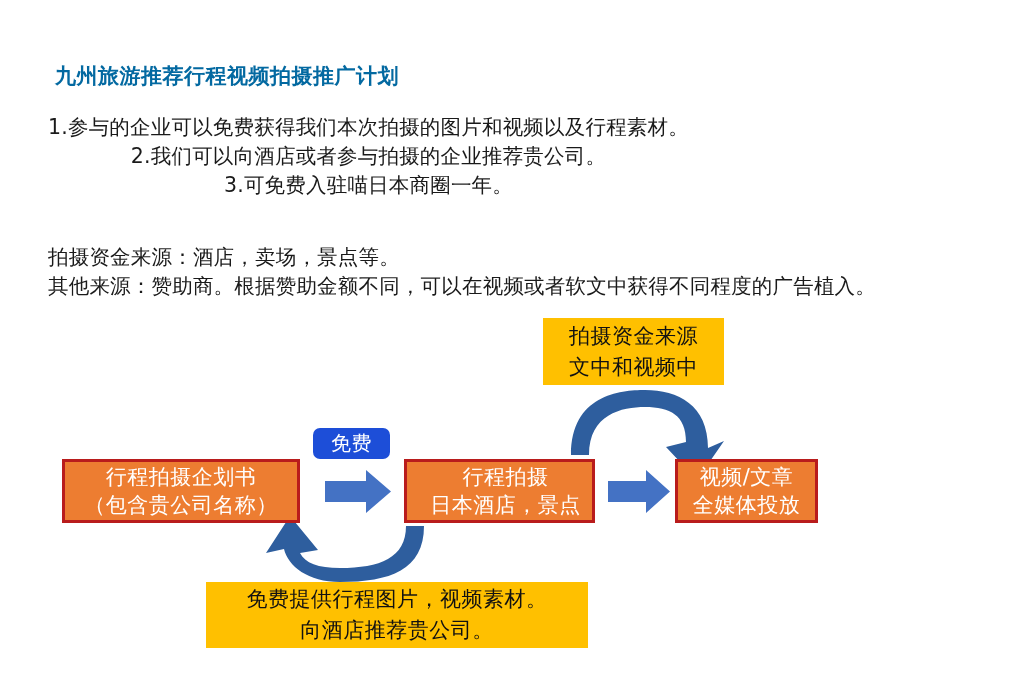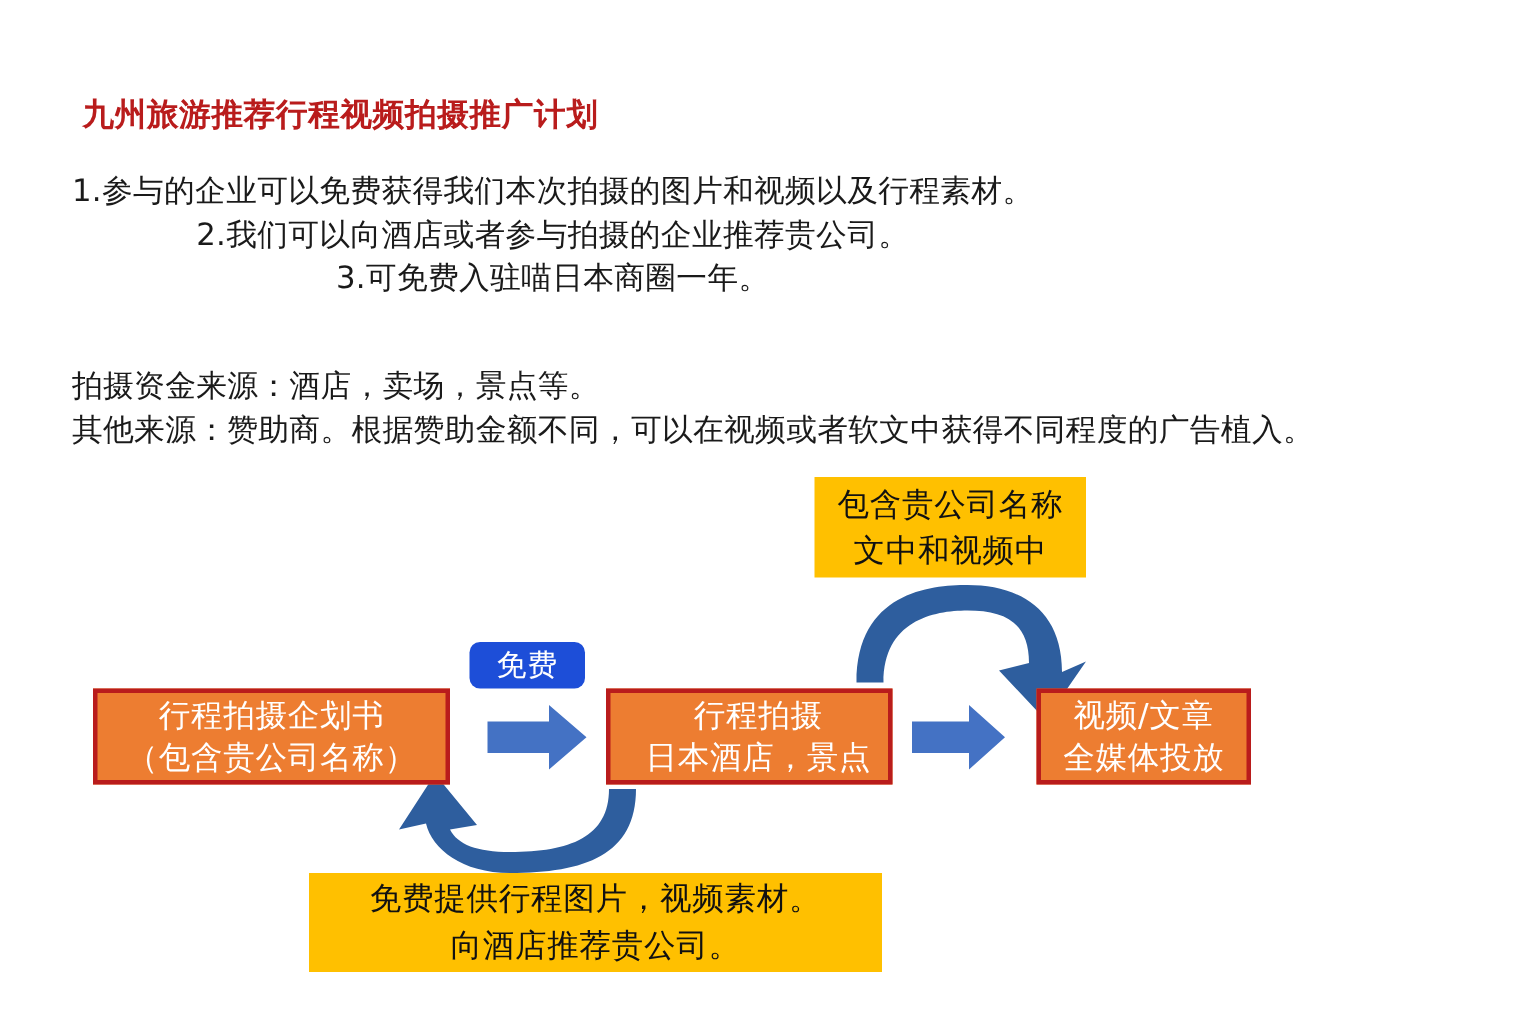--- a/index.html
+++ b/index.html
@@ -16,21 +16,21 @@
     color: #000000;
   }
 
   
   #slide-title {
     position: absolute;
     left: 55px;
     top: 62px;
     font-size: 21px;
     font-weight: bold;
-    color: #b91c1c;
+    color: #0369a1;
     letter-spacing: 0.5px;
     white-space: nowrap;
   }
   .body-line {
     position: absolute;
     font-size: 20.5px;
     line-height: 29px;
     color: #1a1a1a;
     white-space: nowrap;
     letter-spacing: 0.2px;
@@ -112,21 +112,21 @@
     align-items: center;
     justify-content: center;
     font-size: 20px;
     letter-spacing: 0.5px;
     white-space: nowrap;
   }
 
   
   #box-plan      { left: 62px;  top: 459px; width: 238px; height: 64px; }
   #box-shoot     { left: 404px; top: 459px; width: 191px; height: 64px; padding-left: 12px; }
-  #box-publish   { left: 675px; top: 459px; width: 143px; height: 64px; margin-left: 16px; }
+  #box-publish   { left: 675px; top: 459px; width: 143px; height: 64px; }
 
   #note-top      { left: 543px; top: 318px; width: 181px; height: 67px; }
   #note-bottom   { left: 206px; top: 582px; width: 382px; height: 66px; }
 
   #pill-free     { left: 313px; top: 428px; width: 77px; height: 31px; }
   #pill-sponsor  { left: 578px; top: 535px; width: 122px; height: 31px; }
 </style>
 </head>
 <body>
 
@@ -176,21 +176,21 @@
                L 290 516
                L 318 550
                L 300 553
                C 305 563, 318 568, 340 568
                C 380 568, 406 558, 406 526
                Z" fill="#2E5E9E"></path>
     </g>
   </svg>
 
   <div class="note-yellow" id="note-top">
-    <span>包含贵公司名称</span>
+    <span>拍摄资金来源</span>
     <span>文中和视频中</span>
   </div>
 
   <div class="pill-orange" id="pill-free">免费</div>
 
 
   <div class="proc-box" id="box-plan">
     <span>行程拍摄企划书</span>
     <span>（包含贵公司名称）</span>
   </div>

